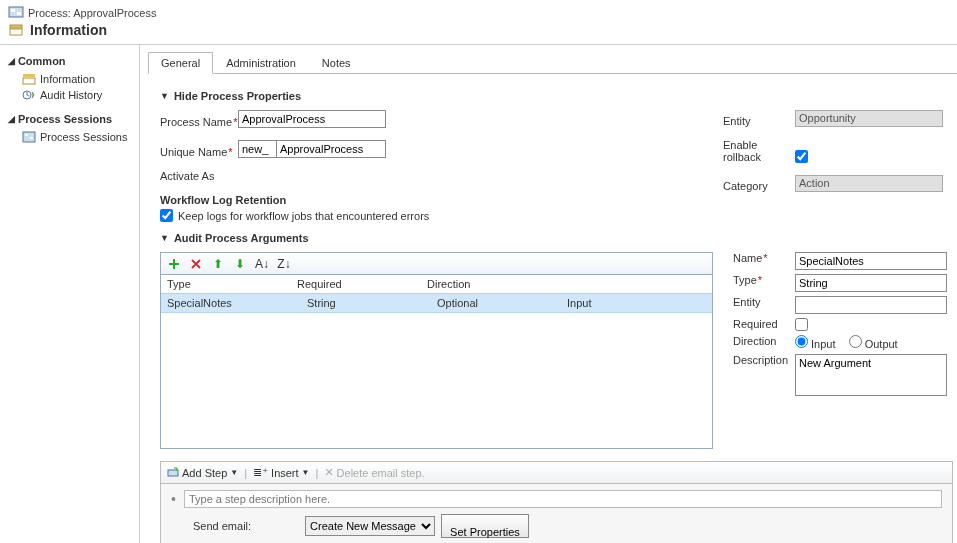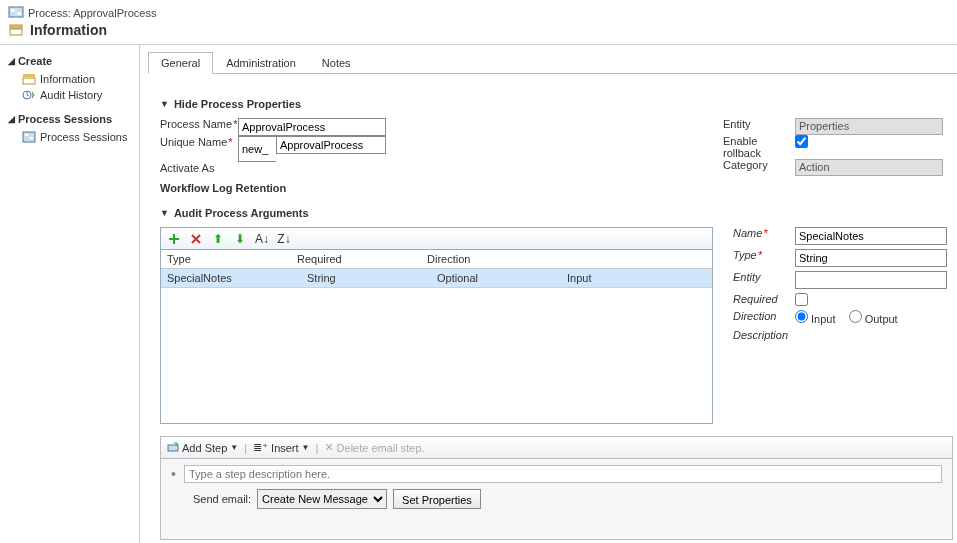--- a/index.html
+++ b/index.html
@@ -15,42 +15,42 @@
   .sidebar { width: 140px; border-right: 1px solid #ccc; padding: 10px 8px; background: #fff; }
   .sidebar-heading { font-weight: bold; font-size: 11px; margin-bottom: 4px; display: flex; align-items: center; gap: 3px; }
   .sidebar-caret { font-size: 9px; }
   .sidebar-item { padding: 2px 0 2px 14px; display: flex; align-items: center; gap: 4px; cursor: pointer; color: #0066cc; font-size: 11px; }
   .sidebar-item span.lbl { color: #333; }
   .sb-icon { width: 14px; height: 12px; display: inline-block; }
   .sidebar-sep { height: 10px; }
   
   .main { flex: 1; padding: 0 0 0 0; overflow: hidden; }
   
-  .tabs { display: flex; border-bottom: 1px solid #bbb; margin: 6px 0 8px 8px; }
+  .tabs { display: flex; border-bottom: 1px solid #bbb; margin: 6px 0 0 8px; }
   .tab { padding: 4px 12px; font-size: 11px; border: 1px solid transparent; cursor: pointer; position: relative; top: 1px; }
   .tab.active { border: 1px solid #bbb; border-bottom: 1px solid #fff; background: #fff; }
   
   .content { padding: 10px 4px 0 20px; }
   
   .section-header { display: flex; align-items: center; gap: 5px; font-weight: bold; font-size: 11px; margin: 6px 0 8px 0; cursor: pointer; }
   .collapse-caret { font-size: 9px; }
   
   .properties-grid { display: flex; gap: 40px; }
   .prop-left { flex: 0 0 auto; }
   .prop-right { flex: 0 0 auto; margin-left: auto; padding-right: 10px; }
-  .prop-row { display: flex; align-items: flex-start; margin-bottom: 0; }
+  .prop-row { display: flex; align-items: flex-end; margin-bottom: 12px; }
   .prop-label { width: 78px; font-size: 11px; }
   .prop-label.wide { width: 72px; }
   .req { color: #c00; font-size: 11px; margin-left: 1px; }
   .prop-input { width: 148px; height: 18px; border: 1px solid #888; font-size: 11px; padding: 1px 3px; }
   .prop-select { width: 148px; height: 18px; border: 1px solid #888; font-size: 11px; background: #fff; }
   .prop-input.wide { width: 148px; }
   .readonly-box { width: 148px; height: 17px; border: 1px solid #aaa; background: #e0e0e0; font-size: 11px; padding: 1px 3px; color: #555; }
   .unique-wrap { display: flex; }
-  .unique-prefix { width: 38px; height: 26px; border: 1px solid #888; border-right: none; font-size: 11px; padding: 1px 3px; background: #fff; }
+  .unique-prefix { width: 38px; height: 18px; border: 1px solid #888; border-right: none; font-size: 11px; padding: 1px 3px; background: #fff; }
   .unique-val { width: 110px; height: 18px; border: 1px solid #888; font-size: 11px; padding: 1px 3px; }
   
   .subheader { font-weight: bold; font-size: 11px; margin: 8px 0 3px 0; }
   .chk-row { display: flex; align-items: center; gap: 5px; font-size: 11px; }
   
   .arguments-area { display: flex; gap: 20px; margin-top: 6px; }
   .args-left { flex: 1; }
   .args-right { width: 220px; padding-right: 6px; }
   
   .args-toolbar { border: 1px solid #9ab; border-bottom: none; background: linear-gradient(#fff,#eef3f8); height: 22px; display: flex; align-items: center; gap: 8px; padding: 0 6px; }
@@ -58,38 +58,38 @@
   
   .args-grid { border: 1px solid #9ab; height: 175px; overflow: hidden; }
   .args-head { display: flex; background: #fff; border-bottom: 1px solid #ccc; }
   .args-head .col { padding: 3px 6px; font-size: 11px; color: #333; }
   .args-row { display: flex; background: #cfe6fb; border-bottom: 1px solid #b8d6ef; }
   .args-row .col { padding: 3px 6px; font-size: 11px; }
   .col.c1 { width: 140px; } .col.c2 { width: 130px; } .col.c3 { width: 130px; } .col.c4 { width: 120px; }
   .sort-caret { font-size: 8px; }
   
   .arg-detail-row { display: flex; align-items: flex-start; margin-bottom: 4px; }
-  .arg-detail-label { width: 62px; font-size: 11px; font-style: italic; }
+  .arg-detail-label { width: 62px; font-size: 11px; }
   .arg-detail-input { flex: 1; height: 18px; border: 1px solid #888; font-size: 11px; padding: 1px 3px; }
   .arg-detail-textarea { flex: 1; height: 42px; border: 1px solid #888; font-size: 11px; padding: 2px 3px; resize: none; font-family: inherit; }
   .radio-lbl { font-size: 11px; margin-right: 10px; }
   
   .steps-area { margin-top: 12px; border: 1px solid #bbb; background: #fdfdfd; }
   .steps-toolbar { height: 22px; border-bottom: 1px solid #bbb; background: linear-gradient(#fff,#eef0f2); display: flex; align-items: center; gap: 6px; padding: 0 6px; font-size: 11px; }
   .tsep { color: #aaa; }
   .tb-link { cursor: pointer; display: inline-flex; align-items: center; gap: 3px; }
   .tb-link.disabled span { color: #aaa; }
   .tb-link.disabled { cursor: default; }
   .steps-body { padding: 6px 10px 10px 10px; background: #f6f6f6; min-height: 80px; }
   .step-desc-row { display: flex; align-items: center; gap: 8px; margin-bottom: 6px; }
   .step-bullet { color: #888; font-size: 14px; }
   .step-desc { flex: 1; border: 1px solid #bbb; height: 18px; padding: 1px 4px; font-size: 11px; color: #888; background: #fff; }
   .step-action-row { display: flex; align-items: center; gap: 6px; padding-left: 22px; }
-  .btnlike { height: 20px; border: 1px solid #888; background: linear-gradient(#fff,#e6e6e6); font-size: 11px; padding: 4px 8px; cursor: pointer; }
-  .step-select { height: 20px; border: 1px solid #888; font-size: 11px; width: 130px; }
+  .btnlike { height: 20px; border: 1px solid #888; background: linear-gradient(#fff,#e6e6e6); font-size: 11px; padding: 11px 8px; cursor: pointer; }
+  .step-select { height: 20px; border: 1px solid #888; font-size: 11px; width: 130px; margin-left: 48px; }
   
   input[type=checkbox], input[type=radio] { margin: 0; }
 </style>
 </head>
 <body>
 
 <div class="header">
   <div class="header-top">
     <span class="process-icon">
       <svg viewBox="0 0 16 14">
@@ -108,21 +108,21 @@
         </svg>
     </span>
     <span>Information</span>
   </div>
 </div>
 
 <div class="body">
   <div class="sidebar">
     <div class="sidebar-heading">
       <span class="sidebar-caret">◢</span>
-      <span>Create</span>
+      <span>Common</span>
     </div>
     <div class="sidebar-item">
       <span class="sb-icon"><svg viewBox="0 0 14 12">
             <rect x="1" y="1" width="12" height="3" fill="#e8c060"></rect>
             <rect x="1" y="5" width="12" height="6" fill="#fff" stroke="#b89030"></rect>
           </svg></span>
       <span class="lbl">Information</span>
     </div>
     <div class="sidebar-item">
       <span class="sb-icon"><svg viewBox="0 0 14 12">
@@ -170,25 +170,29 @@
             <div class="prop-label"><span>Unique Name</span><span class="req">*</span></div>
             <div class="unique-wrap">
               <input class="unique-prefix" value="new_" style="">
               <input class="unique-val" value="ApprovalProcess" style="">
             </div>
           </div>
           <div class="prop-row">
             <div class="prop-label">Activate As</div>
           </div>
           <div class="subheader">Workflow Log Retention</div>
+          <div class="chk-row">
+            <input type="checkbox" checked="" style="">
+            <span>Keep logs for workflow jobs that encountered errors</span>
+          </div>
         </div>
         <div class="prop-right">
           <div class="prop-row">
             <div class="prop-label wide">Entity</div>
-            <div class="readonly-box">Properties</div>
+            <div class="readonly-box">Opportunity</div>
           </div>
           <div class="prop-row">
             <div class="prop-label wide">Enable rollback</div>
             <input type="checkbox" checked="" style="">
           </div>
           <div class="prop-row">
             <div class="prop-label wide">Category</div>
             <div class="readonly-box">Action</div>
           </div>
         </div>
@@ -250,20 +254,21 @@
           </div>
           <div class="arg-detail-row">
             <div class="arg-detail-label">Direction</div>
             <div>
               <label class="radio-lbl"><input type="radio" name="dir" checked="" style=""> <span>Input</span></label>
               <label class="radio-lbl"><input type="radio" name="dir" style=""> <span>Output</span></label>
             </div>
           </div>
           <div class="arg-detail-row">
             <div class="arg-detail-label">Description</div>
+            <textarea class="arg-detail-textarea" style="">New Argument</textarea>
           </div>
         </div>
       </div>
 
       <div class="steps-area">
         <div class="steps-toolbar">
           <span class="tb-link">
             <span><svg width="12" height="12">
                   <rect x="1" y="4" width="10" height="6" fill="#cde" stroke="#579"></rect>
                   <path d="M7 2l3 0 0 3" stroke="#2a2" fill="none"></path>

